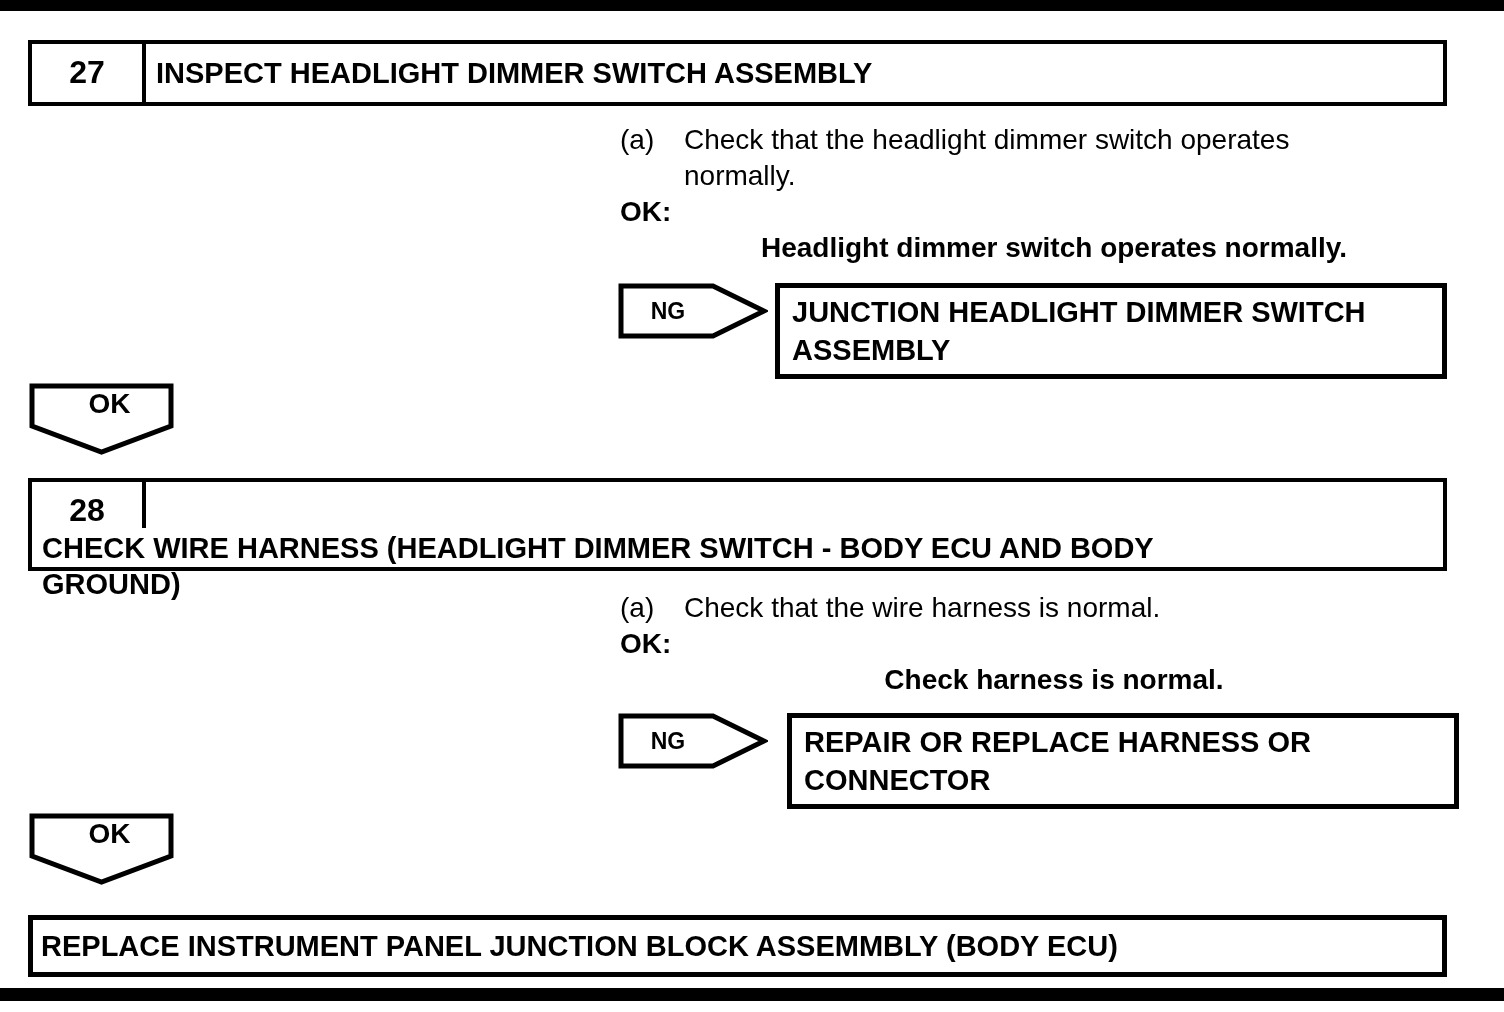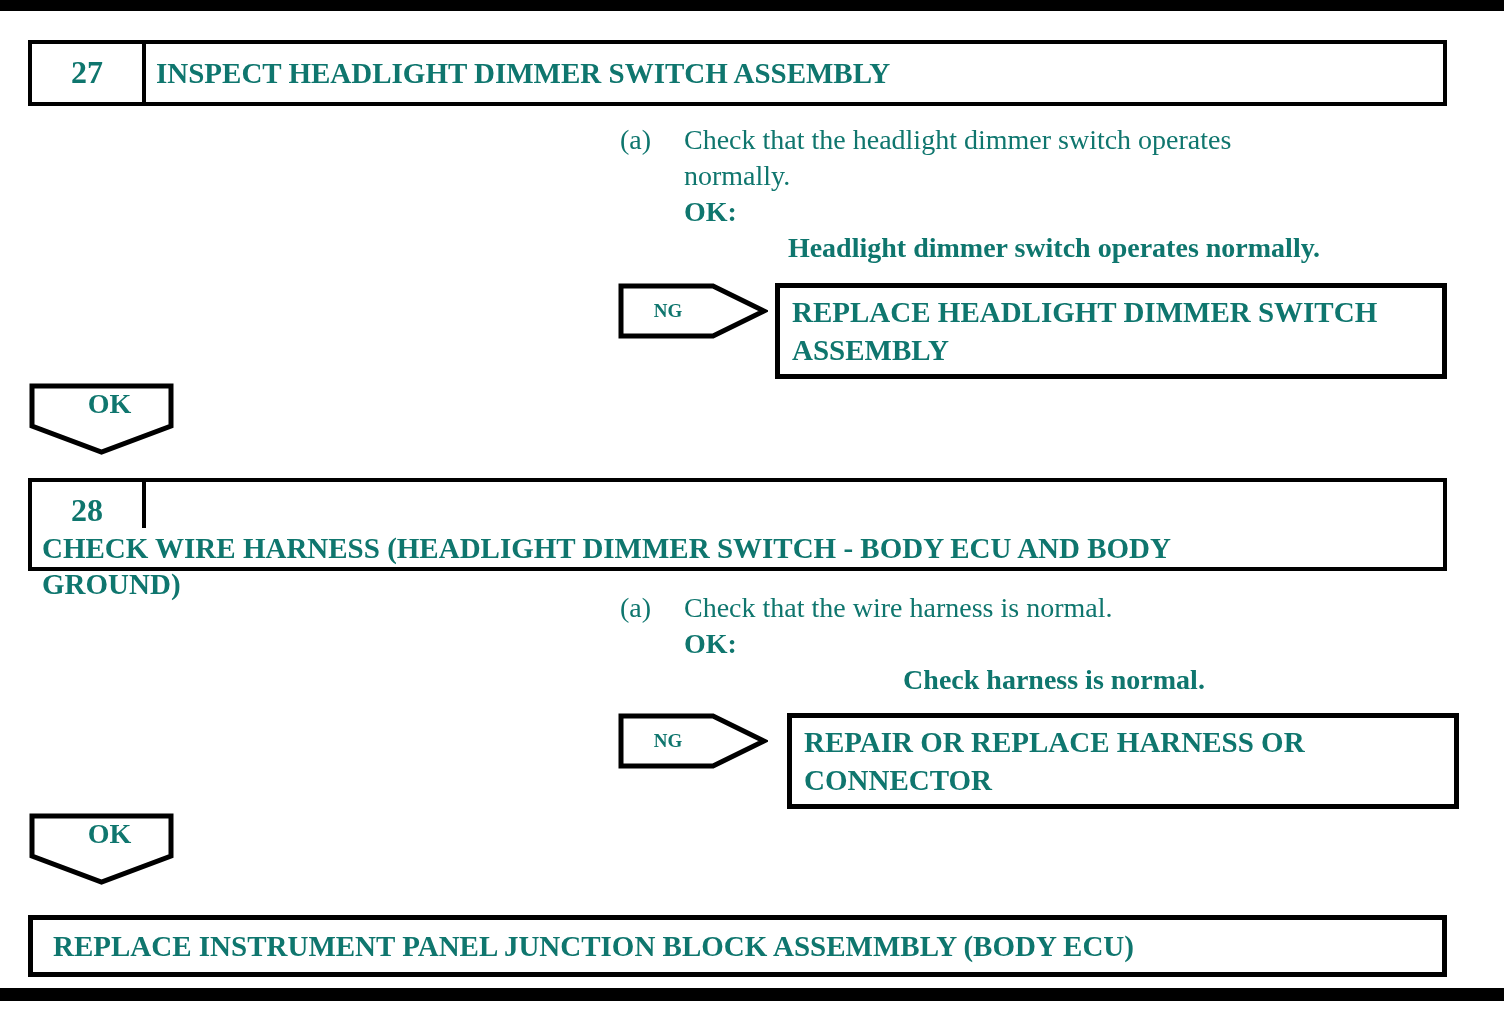--- a/index.html
+++ b/index.html
@@ -1,18 +1,18 @@
 <!DOCTYPE html>
 <html><head>
 <meta charset="utf-8">
 <style>
   html,body{margin:0;padding:0;background:#ffffff;}
   .page{
     position:relative;width:1504px;height:1012px;background:#ffffff;
-    font-family:Liberation Serif, serif;color:#0f766e;overflow:hidden;
+    font-family:Liberation Sans, sans-serif;color:#000000;overflow:hidden;
   }
   .rule{position:absolute;left:0;width:1504px;background:#000;}
   .rule.top{top:0;height:11px;}
   .rule.bottom{top:988px;height:13px;}
 
   
   .step-header{
     position:absolute;left:28px;width:1419px;display:flex;
     border:4px solid #000;box-sizing:border-box;background:#fff;
   }
@@ -29,32 +29,32 @@
     white-space:nowrap;
   }
 
   
   .body-block{position:absolute;left:620px;width:780px;font-size:28px;line-height:36px;}
   .body-block.b27{top:122px;}
   .body-block.b28{top:590px;}
   .inst-row{display:flex;}
   .inst-label{width:64px;flex-shrink:0;}
   .inst-text{flex:1;}
-  .ok-label{font-weight:bold;margin-left:64px;}
+  .ok-label{font-weight:bold;}
   .ok-cond{font-weight:bold;margin-left:88px;text-align:center;}
 
   
   .ng-shape{position:absolute;left:618px;width:150px;height:56px;}
   .ng-shape.n27{top:283px;}
   .ng-shape.n28{top:713px;}
   .ng-shape svg{position:absolute;left:0;top:0;}
   .ng-text{
     position:absolute;left:0;top:0;width:100px;height:56px;
     display:flex;align-items:center;justify-content:center;
-    font-size:19px;font-weight:bold;
+    font-size:23px;font-weight:bold;
   }
 
   
   .result-box{
     position:absolute;left:775px;width:672px;height:96px;
     border:5px solid #000;box-sizing:border-box;background:#fff;
     padding:5px 12px;font-size:29px;font-weight:bold;line-height:38px;
     white-space:nowrap;
   }
   .result-box.r27{top:283px;}
@@ -67,21 +67,21 @@
   .ok-shape svg{position:absolute;left:0;top:0;}
   .ok-text{
     position:absolute;left:8px;top:5px;width:100%;text-align:center;
     font-size:28px;font-weight:bold;
   }
 
   
   .final-box{
     position:absolute;left:28px;top:915px;width:1419px;height:62px;
     border:5px solid #000;box-sizing:border-box;background:#fff;
-    display:flex;align-items:center;padding-left:20px;
+    display:flex;align-items:center;padding-left:8px;
     font-size:29px;font-weight:bold;white-space:nowrap;
   }
 </style>
 </head>
 <body>
 
 <div class="page">
 
   <div class="rule top"></div>
 
@@ -104,21 +104,21 @@
     <div class="ok-cond">Headlight dimmer switch operates normally.</div>
   </div>
 
   <div class="ng-shape n27">
     <svg width="150" height="56" viewBox="0 0 150 56">
       <polygon points="3,3 95,3 146,28 95,53 3,53" fill="#ffffff" stroke="#000000" stroke-width="5"></polygon>
     </svg>
     <span class="ng-text">NG</span>
   </div>
   <div class="result-box r27">
-    <div>REPLACE HEADLIGHT DIMMER SWITCH</div>
+    <div>JUNCTION HEADLIGHT DIMMER SWITCH</div>
     <div>ASSEMBLY</div>
   </div>
 
   <div class="ok-shape o27">
     <svg width="145" height="73" viewBox="0 0 145 73">
       <polygon points="3,3 142,3 142,43 72.5,69 3,43" fill="#ffffff" stroke="#000000" stroke-width="5"></polygon>
     </svg>
     <span class="ok-text">OK</span>
   </div>
 

